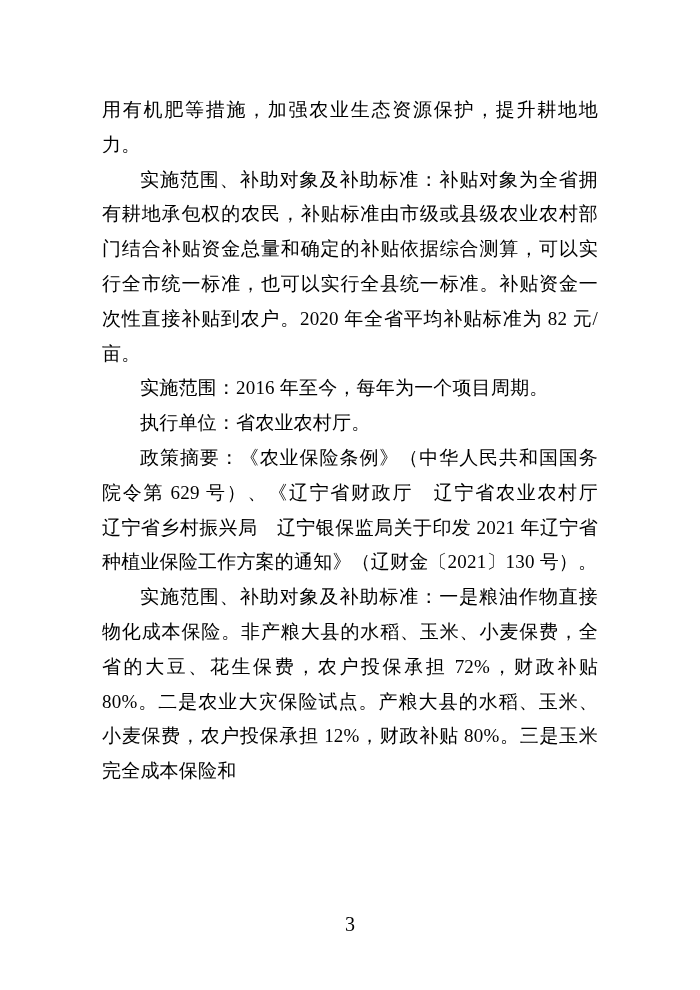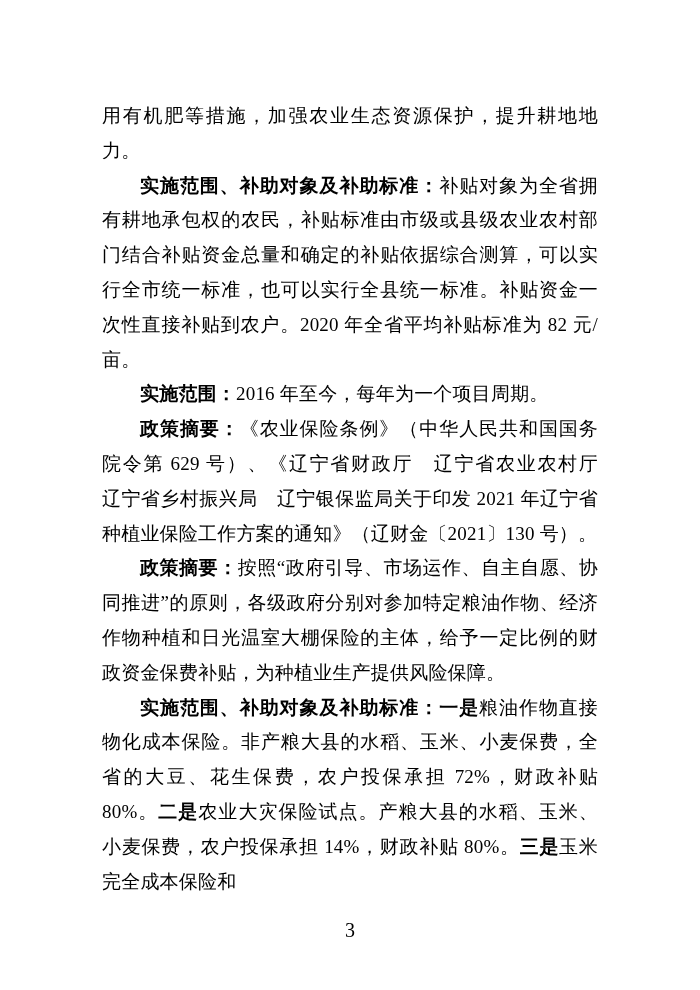--- a/index.html
+++ b/index.html
@@ -11,21 +11,21 @@
     height: 990px;
     background: #ffffff;
     position: relative;
     overflow: hidden;
     font-family: "Liberation Serif", "DejaVu Serif", serif;
     color: #000000;
   }
   .page {
     position: absolute;
     left: 0;
-    top: 12px;
+    top: 6px;
     width: 700px;
     height: 886px;
     background: #ffffff;
   }
   .content {
     position: absolute;
     left: 102px;
     top: 87px;
     width: 496px;
   }
@@ -36,38 +36,38 @@
     line-height: 34.8px;
     text-align: justify;
     text-align-last: left;
     text-justify: inter-ideograph;
     letter-spacing: 0.2px;
   }
   .content p.indent {
     text-indent: 2em;
   }
   .content .b {
-    font-weight: bold;
+    font-weight: normal;
   }
   .pageno {
     position: absolute;
     left: 0;
     top: 906px;
     width: 700px;
     text-align: center;
     font-size: 20px;
     line-height: 24px;
   }
 </style>
 </head>
 <body>
 
 <div class="page">
   <div class="content" id="doc-body">
       <p><span>用有机肥等措施，加强农业生态资源保护，提升耕地地力。</span></p>
       <p class="indent"><span class="b">实施范围、补助对象及补助标准：</span><span>补贴对象为全省拥有耕地承包权的农民，补贴标准由市级或县级农业农村部门结合补贴资金总量和确定的补贴依据综合测算，可以实行全市统一标准，也可以实行全县统一标准。补贴资金一次性直接补贴到农户。2020 年全省平均补贴标准为 82 元/亩。</span></p>
       <p class="indent"><span class="b">实施范围：</span><span>2016 年至今，每年为一个项目周期。</span></p>
+      <p class="indent"><span class="b">执行单位：</span><span>省农业农村厅。</span></p>
       <p class="indent"><span class="b">政策摘要：</span><span>《农业保险条例》（中华人民共和国国务院令第 629 号）、《辽宁省财政厅　辽宁省农业农村厅　辽宁省乡村振兴局　辽宁银保监局关于印发 2021 年辽宁省种植业保险工作方案的通知》（辽财金〔2021〕130 号）。</span></p>
-      <p class="indent"><span class="b">政策摘要：</span><span>按照“政府引导、市场运作、自主自愿、协同推进”的原则，各级政府分别对参加特定粮油作物、经济作物种植和日光温室大棚保险的主体，给予一定比例的财政资金保费补贴，为种植业生产提供风险保障。</span></p>
-      <p class="indent"><span class="b">实施范围、补助对象及补助标准：</span><span class="b">一是</span><span>粮油作物直接物化成本保险。非产粮大县的水稻、玉米、小麦保费，全省的大豆、花生保费，农户投保承担 72%，财政补贴 80%。</span><span class="b">二是</span><span>农业大灾保险试点。产粮大县的水稻、玉米、小麦保费，农户投保承担 14%，财政补贴 80%。</span><span class="b">三是</span><span>玉米完全成本保险和</span></p>
+      <p class="indent"><span class="b">实施范围、补助对象及补助标准：</span><span class="b">一是</span><span>粮油作物直接物化成本保险。非产粮大县的水稻、玉米、小麦保费，全省的大豆、花生保费，农户投保承担 72%，财政补贴 80%。</span><span class="b">二是</span><span>农业大灾保险试点。产粮大县的水稻、玉米、小麦保费，农户投保承担 12%，财政补贴 80%。</span><span class="b">三是</span><span>玉米完全成本保险和</span></p>
     </div>
   <div class="pageno">3</div>
 </div>
 
 </body></html>

